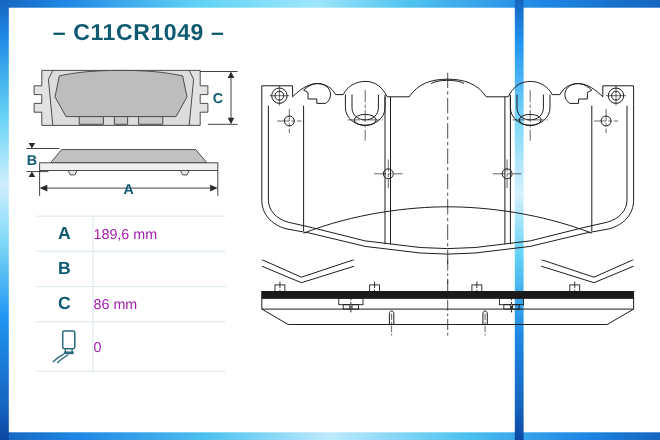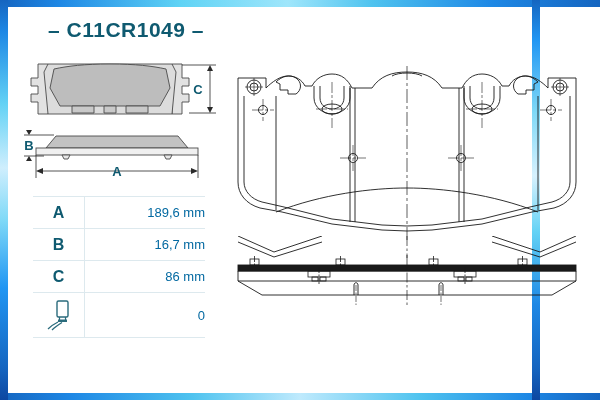--- a/index.html
+++ b/index.html
@@ -2,21 +2,21 @@
 <html><head>
 <meta charset="utf-8">
 <style>
   html,body{margin:0;padding:0;}
   body{
     width:600px;height:400px;overflow:hidden;
     font-family:"Liberation Sans", sans-serif;
     background:#ffffff;
   }
   #page{
-    position:relative;width:540px;height:400px;
+    position:relative;width:476px;height:400px;
     background:#ffffff;
     box-sizing:border-box;
   }
   
   .frame-edge{position:absolute;pointer-events:none;}
   .frame-top{
     left:0;top:0;width:600px;height:7px;
     background:linear-gradient(90deg,#1565c0 0%,#1e88e5 10%,#5fd3f5 30%,#9fe6fb 48%,#4fc3ef 62%,#1e88e5 82%,#1565c0 100%);
   }
   .frame-bottom{
@@ -55,22 +55,22 @@
   }
   .spec-row:first-child{border-top:1px solid #dde9ee;}
   .spec-key{
     width:52px;text-align:center;
     font-size:16px;font-weight:bold;color:#0f5a70;
     border-right:1px solid #dde9ee;
     height:31px;line-height:31px;
     box-sizing:border-box;
   }
   .spec-val{
-    flex:1;text-align:right;
-    font-size:13px;color:#0369a1;
+    flex:1;text-align:left;
+    font-size:13px;color:#a21caf;
   }
   .spec-key.icon-cell{
     display:flex;align-items:center;justify-content:center;
   }
   .row-sensor{height:44px;}
   .row-sensor .spec-key{height:44px;}
 </style>
 </head>
 <body>
 
@@ -145,21 +145,20 @@
 
   <div class="spec-table">
 
     <div class="spec-row">
       <div class="spec-key">A</div>
       <div class="spec-val">189,6 mm</div>
     </div>
 
     <div class="spec-row">
       <div class="spec-key">B</div>
-      <div class="spec-val">16,7 mm</div>
     </div>
 
     <div class="spec-row">
       <div class="spec-key">C</div>
       <div class="spec-val">86 mm</div>
     </div>
 
 
     <div class="spec-row row-sensor">
       <div class="spec-key icon-cell">

